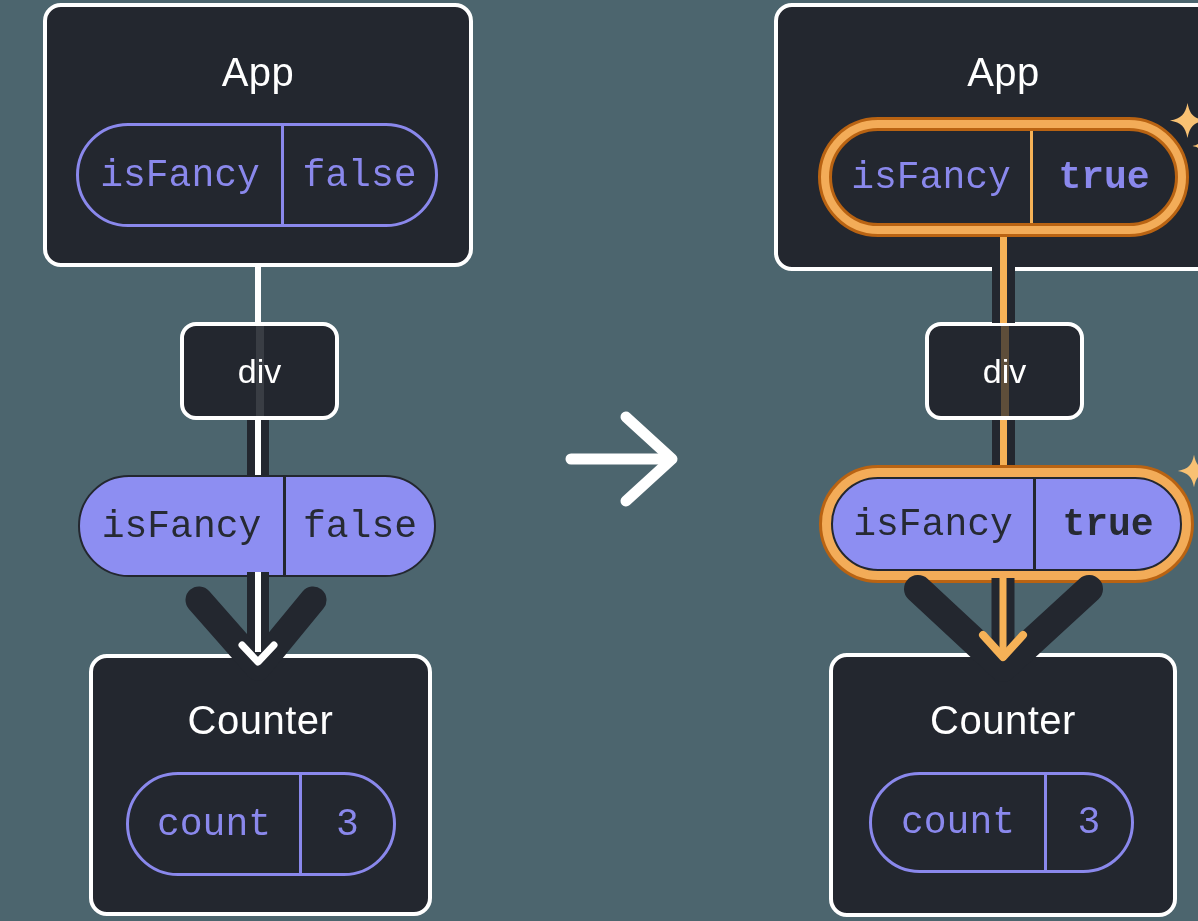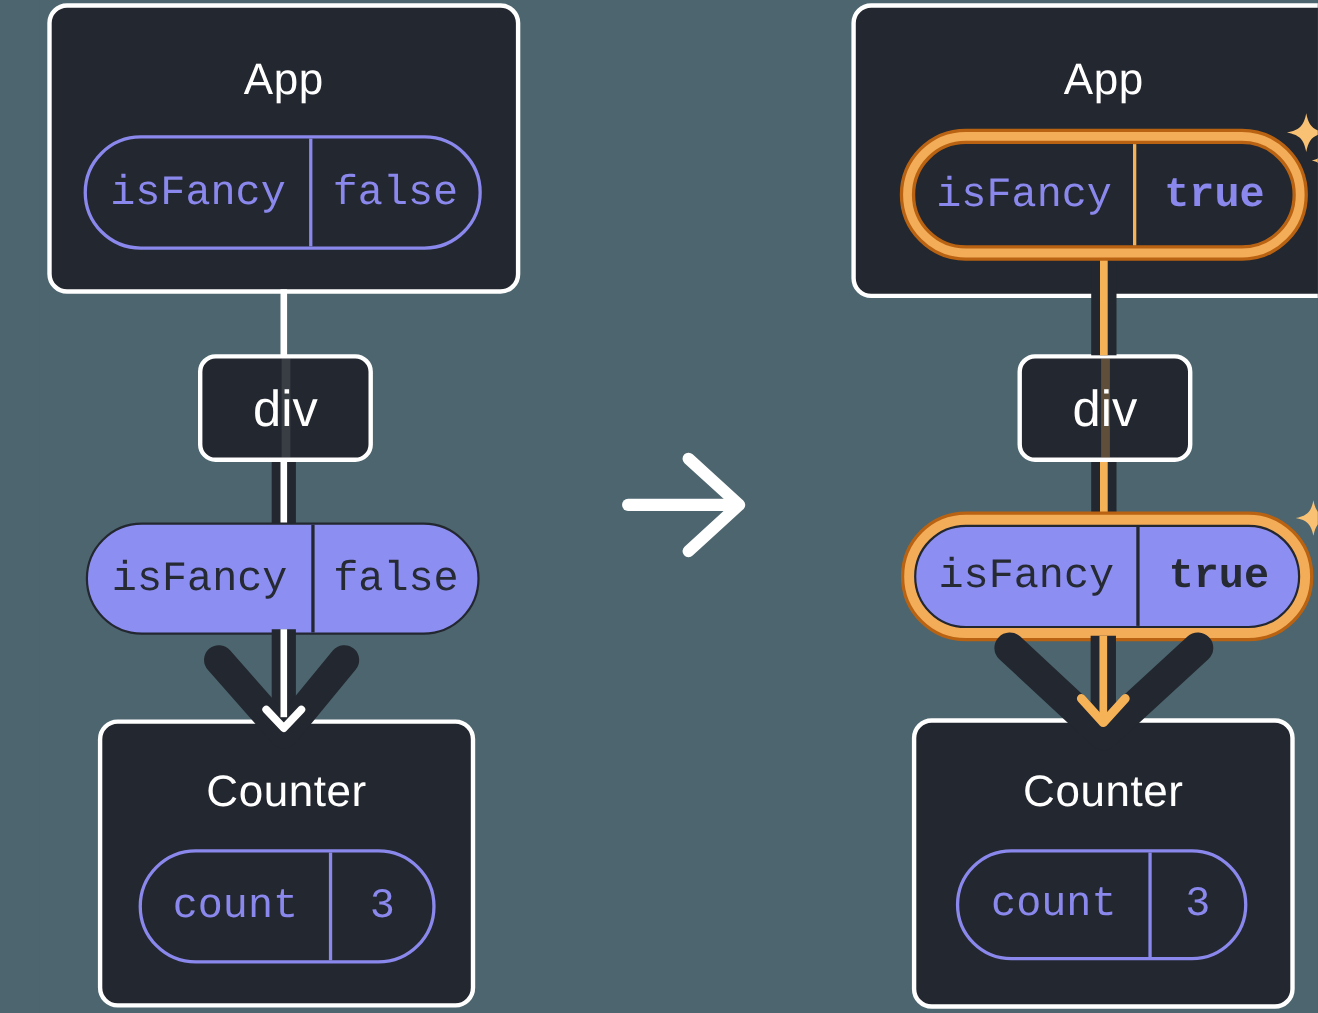--- a/index.html
+++ b/index.html
@@ -50,21 +50,21 @@
   .ring-inner.fill{
     left:9px;top:9px;right:9px;bottom:9px;background:var(--purple-fill);
     border:2px solid var(--card);color:var(--dark-text);
   }
   .ring-inner.fill .vdiv{width:3px;background:var(--card);}
   .bold{font-weight:700;}
   .divbox{
     position:absolute;background:var(--card);border:4px solid var(--white);
     border-radius:16px;box-sizing:border-box;
     display:flex;align-items:center;justify-content:center;
-    color:var(--white);font-size:46px;
+    color:var(--white);font-size:34px;
   }
   .ghost{position:absolute;top:0;bottom:0;width:8px;left:50%;margin-left:-4px;}
   .ghost.w{background:rgba(255,255,255,.10);}
   .ghost.o{background:rgba(247,178,89,.28);}
   .divbox .label{position:relative;}
   .line{position:absolute;}
   .line.white{background:var(--white);}
   .line.dark{background:var(--card);}
   .line.orange{background:var(--orange-line);}
   svg{position:absolute;overflow:visible;}

